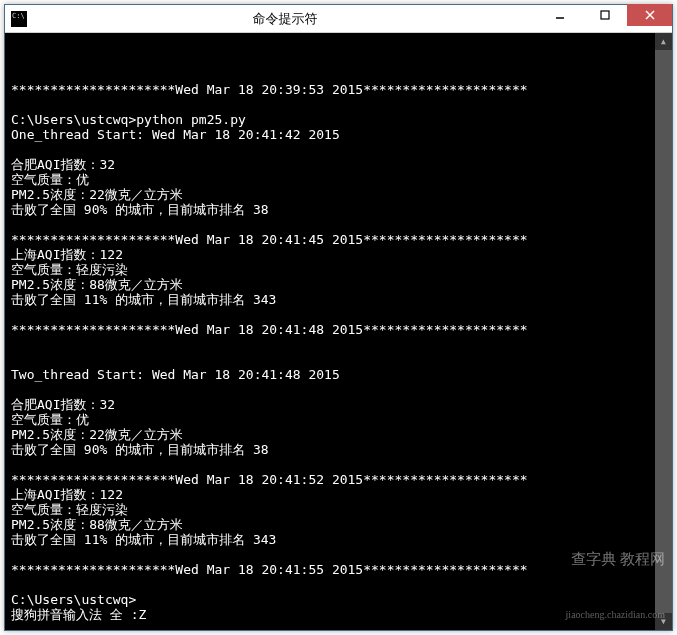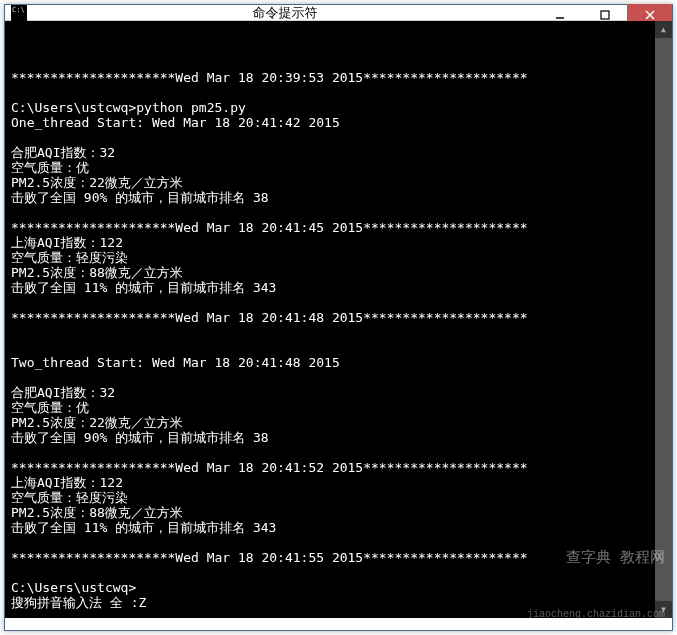--- a/index.html
+++ b/index.html
@@ -15,21 +15,21 @@
       position: absolute;
       top: 4px;
       left: 4px;
       width: 669px;
       height: 627px;
       border: 1px solid #4a6a8a;
       background: #fff;
       box-shadow: 0 0 6px rgba(0,0,0,0.3);
     }
     .titlebar {
-      height: 16px;
+      height: 28px;
       background: #fff;
       border-bottom: 1px solid #d0d0d0;
       display: flex;
       align-items: center;
       position: relative;
     }
     .titlebar-icon {
       width: 16px;
       height: 16px;
       margin: 0 6px;
@@ -119,21 +119,21 @@
       font-size: 8px;
       position: absolute;
     }
     .scrollbar-arrow.up { top: 0; }
     .scrollbar-arrow.down { bottom: 0; }
     .watermark {
       position: absolute;
       right: 12px;
       bottom: 12px;
       color: rgba(255,255,255,0.45);
-      font-family: Liberation Mono, monospace;
+      font-family: Liberation Serif, serif;
       font-size: 15px;
       text-align: right;
       line-height: 16px;
       pointer-events: none;
     }
     .watermark .sub {
       font-size: 10px;
       color: rgba(255,255,255,0.35);
       margin-top: 40px;
     }

